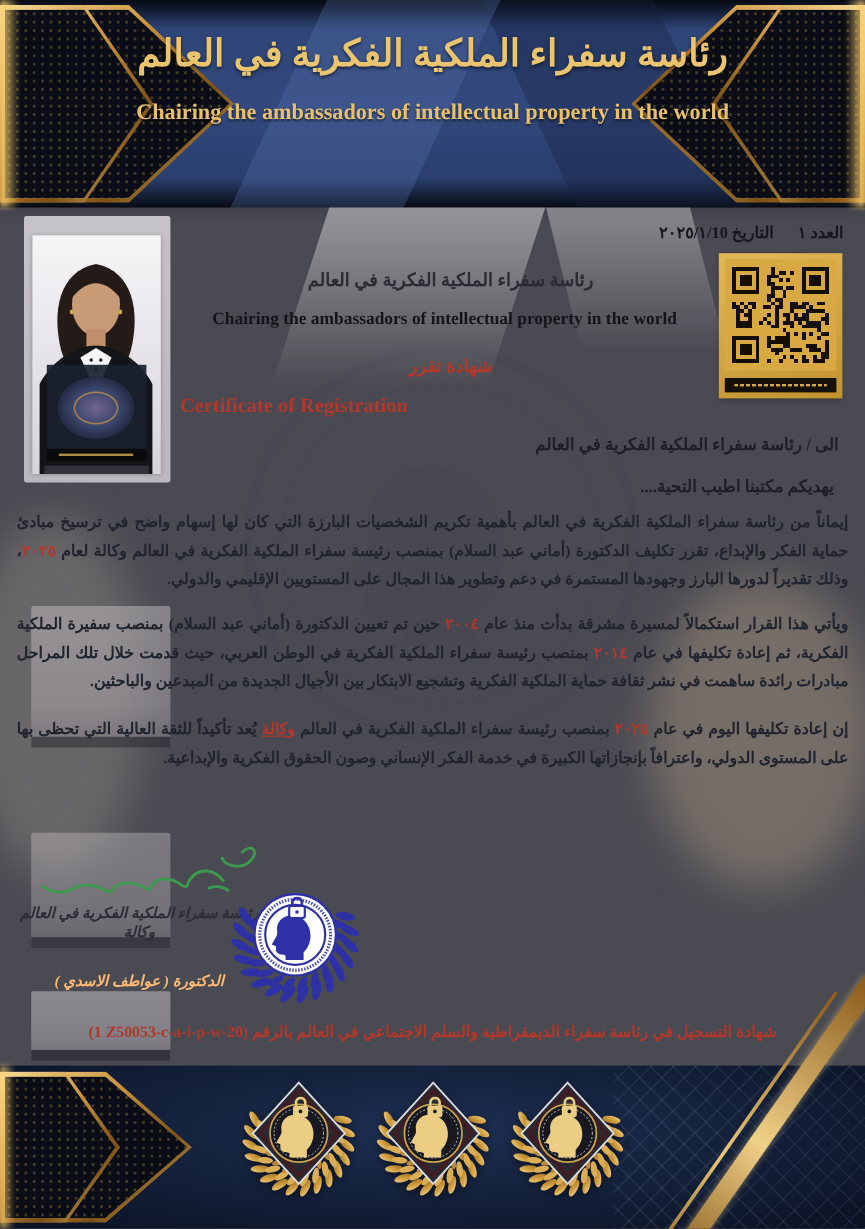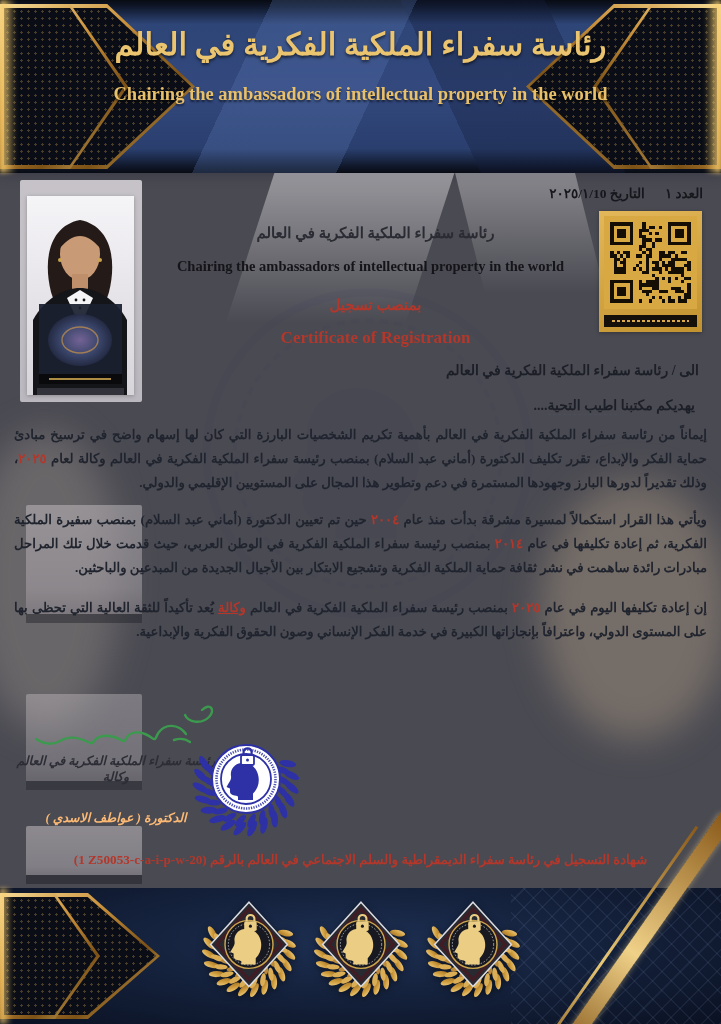--- a/index.html
+++ b/index.html
@@ -74,21 +74,21 @@
   .qr-caption::after{content:'';position:absolute;left:8px;right:8px;top:5px;height:2px;
       background:repeating-linear-gradient(90deg,#d9a94c 0 3px,transparent 3px 5px);}
 
   
   .org-ar{position:absolute;top:224px;left:150px;right:120px;text-align:center;direction:rtl;
       font-size:15px;font-weight:600;color:#2a2b33;}
   .org-en{position:absolute;top:258px;left:120px;right:100px;text-align:center;
       font-size:14.5px;font-weight:700;color:#141419;}
   .cert-ar{position:absolute;top:296px;left:150px;right:120px;text-align:center;direction:rtl;
       font-size:15px;font-weight:700;color:#b3372a;}
-  .cert-en{position:absolute;top:328px;left:150px;right:120px;text-align:center;
+  .cert-en{position:absolute;top:328px;left:150px;right:120px;
       font-size:17px;font-weight:700;color:#b3372a;}
 
   .addressee{position:absolute;top:362px;right:22px;direction:rtl;
       font-size:14px;font-weight:700;color:#1c1f27;}
   .greeting{position:absolute;top:397px;right:26px;direction:rtl;
       font-size:14px;font-weight:700;color:#1c1f27;}
 
   
   .para{position:absolute;left:14px;right:14px;margin:0;direction:rtl;
       text-align:justify;font-size:13.2px;font-weight:700;color:#20242e;line-height:1.8;}
@@ -456,21 +456,21 @@
         <rect x="22" y="4" width="3" height="3" fill="#140e05"></rect>
         <rect x="2" y="20" width="7" height="7" fill="#140e05"></rect>
         <rect x="3" y="21" width="5" height="5" fill="#d8a943"></rect>
         <rect x="4" y="22" width="3" height="3" fill="#140e05"></rect>
       </svg>
     <div class="qr-caption"></div>
   </div>
 
   <div class="org-ar">رئاسة سفراء الملكية الفكرية في العالم</div>
   <div class="org-en">Chairing the ambassadors of intellectual property in the world</div>
-  <div class="cert-ar">بمنصب تسجيل</div>
+  <div class="cert-ar">شهادة تقرر</div>
   <div class="cert-en">Certificate of Registration</div>
 
   <div class="addressee">الى / رئاسة سفراء الملكية الفكرية في العالم</div>
   <div class="greeting"><span>يهديكم مكتبنا  </span><span class="seg-ud">اطيب التحية</span><span>....</span></div>
 
   <p class="para p1"><span>إيماناً من رئاسة سفراء الملكية الفكرية في العالم بأهمية تكريم الشخصيات البارزة التي كان لها إسهام واضح في ترسيخ مبادئ حماية الفكر والإبداع، تقرر تكليف الدكتورة (أماني عبد السلام) بمنصب رئيسة سفراء الملكية الفكرية في العالم وكالة لعام </span><span class="seg-red">٢٠٢٥</span><span>، وذلك تقديراً لدورها البارز وجهودها المستمرة في دعم وتطوير هذا المجال على المستويين الإقليمي والدولي.</span></p>
   <p class="para p2"><span>ويأتي هذا القرار استكمالاً لمسيرة مشرقة بدأت منذ عام </span><span class="seg-red">٢٠٠٤</span><span> حين تم تعيين الدكتورة (أماني عبد السلام) بمنصب سفيرة الملكية الفكرية، ثم إعادة تكليفها في عام </span><span class="seg-red">٢٠١٤</span><span> بمنصب رئيسة سفراء الملكية الفكرية في الوطن العربي، حيث قدمت خلال تلك المراحل مبادرات رائدة ساهمت في نشر ثقافة حماية الملكية الفكرية وتشجيع الابتكار بين الأجيال الجديدة من المبدعين والباحثين.</span></p>
   <p class="para p3"><span>إن إعادة تكليفها اليوم في عام </span><span class="seg-red">٢٠٢٥</span><span> بمنصب رئيسة سفراء الملكية الفكرية في العالم </span><span class="seg-red seg-u">وكالة</span><span> يُعد تأكيداً للثقة العالية التي تحظى بها على المستوى الدولي، واعترافاً بإنجازاتها الكبيرة في خدمة الفكر الإنساني وصون الحقوق الفكرية والإبداعية.</span></p>
 
   <svg class="sig-svg" viewBox="0 0 196 58">

